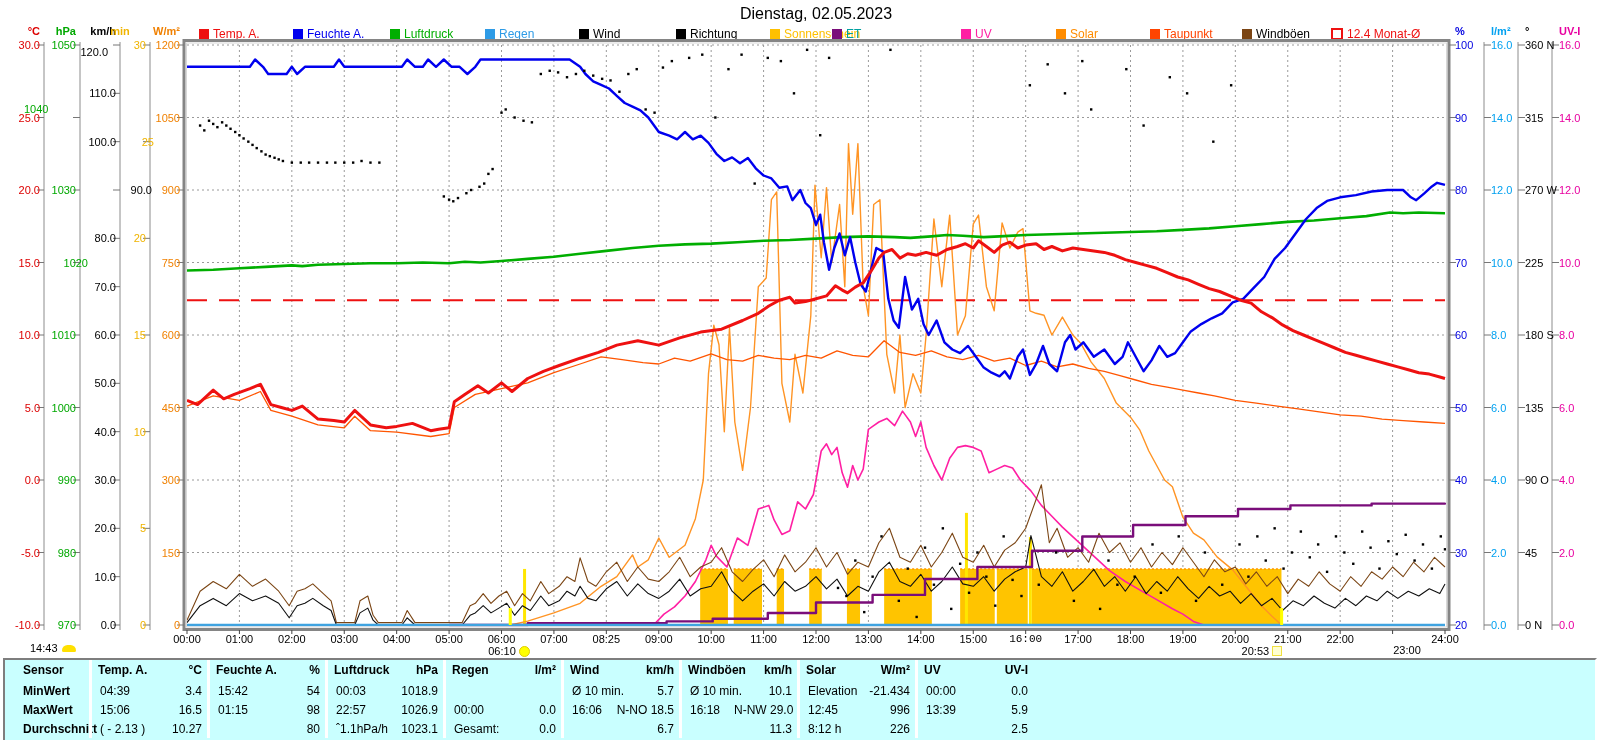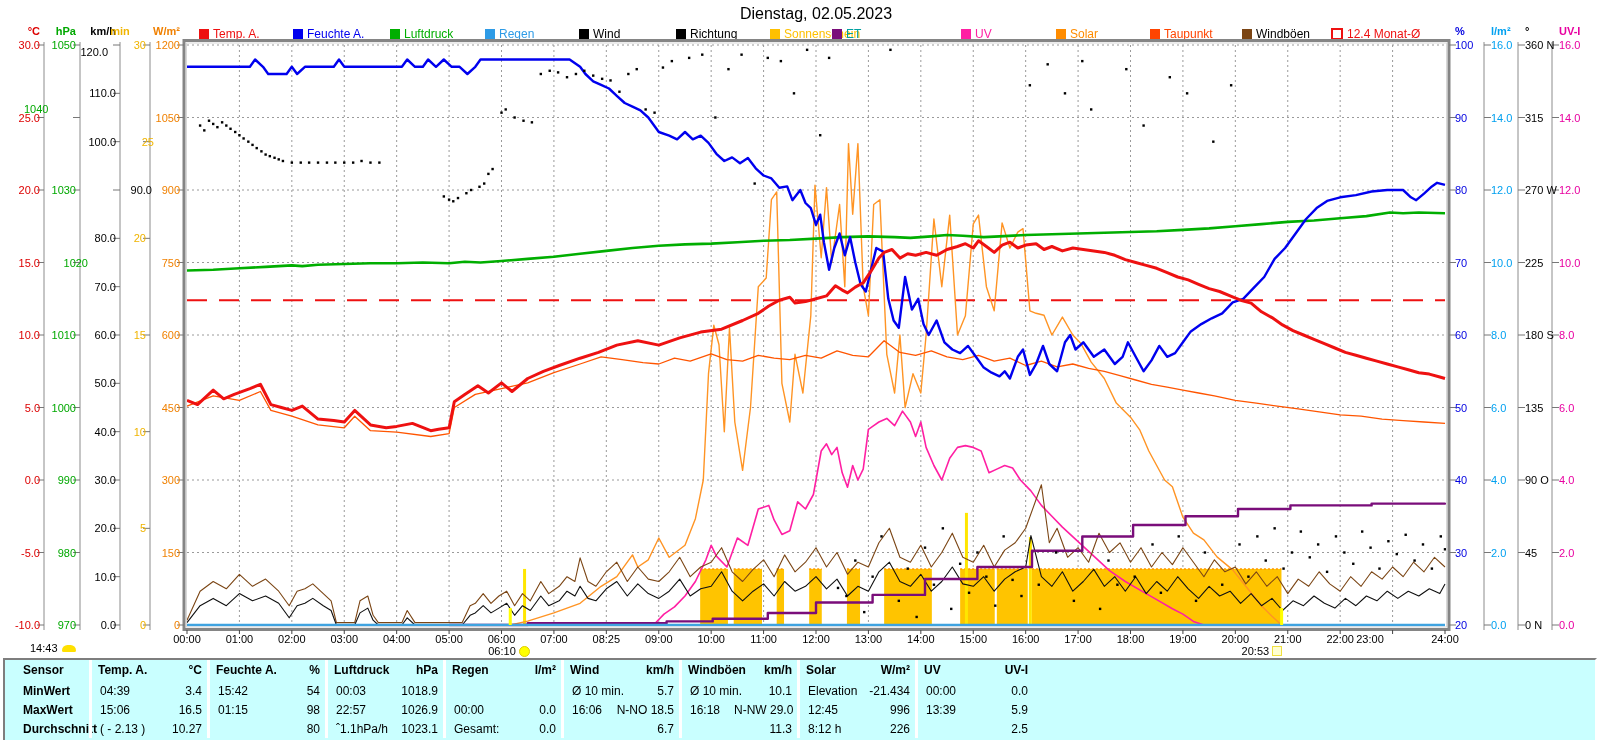--- a/index.html
+++ b/index.html
@@ -528,28 +528,28 @@
       <div class="xlab" style="left: 479.5px;">06:00</div>
       <div class="xlab" style="left: 531.917px;">07:00</div>
       <div class="xlab" style="left: 584.333px;">08:25</div>
       <div class="xlab" style="left: 636.75px;">09:00</div>
       <div class="xlab" style="left: 689.167px;">10:00</div>
       <div class="xlab" style="left: 741.583px;">11:00</div>
       <div class="xlab" style="left: 794px;">12:00</div>
       <div class="xlab" style="left: 846.417px;">13:00</div>
       <div class="xlab" style="left: 898.833px;">14:00</div>
       <div class="xlab" style="left: 951.25px;">15:00</div>
-      <div class="xlab" style="left: 1003.67px;">16:00</div>
+      <div class="xlab" style="left: 1003.67px; font-family: Liberation Mono, monospace;">16:00</div>
       <div class="xlab" style="left: 1056.08px;">17:00</div>
       <div class="xlab" style="left: 1108.5px;">18:00</div>
       <div class="xlab" style="left: 1160.92px;">19:00</div>
       <div class="xlab" style="left: 1213.33px;">20:00</div>
       <div class="xlab" style="left: 1265.75px;">21:00</div>
       <div class="xlab" style="left: 1318.17px;">22:00</div>
-      <div class="xlab" style="left: 1348px;">23:00</div>
+      <div class="xlab" style="left: 1385px; margin-top: 11px;">23:00</div>
       <div class="xlab" style="left: 1423px;">24:00</div>
     </div>
 
   <div class="time-note">
     <span>14:43</span>
     <span class="cloud-ico"></span>
   </div>
   <div class="sun-note" id="sunrise-note" style="left: 488.254px;">
     <span>06:10</span>
     <span class="sunrise-ico"></span>

